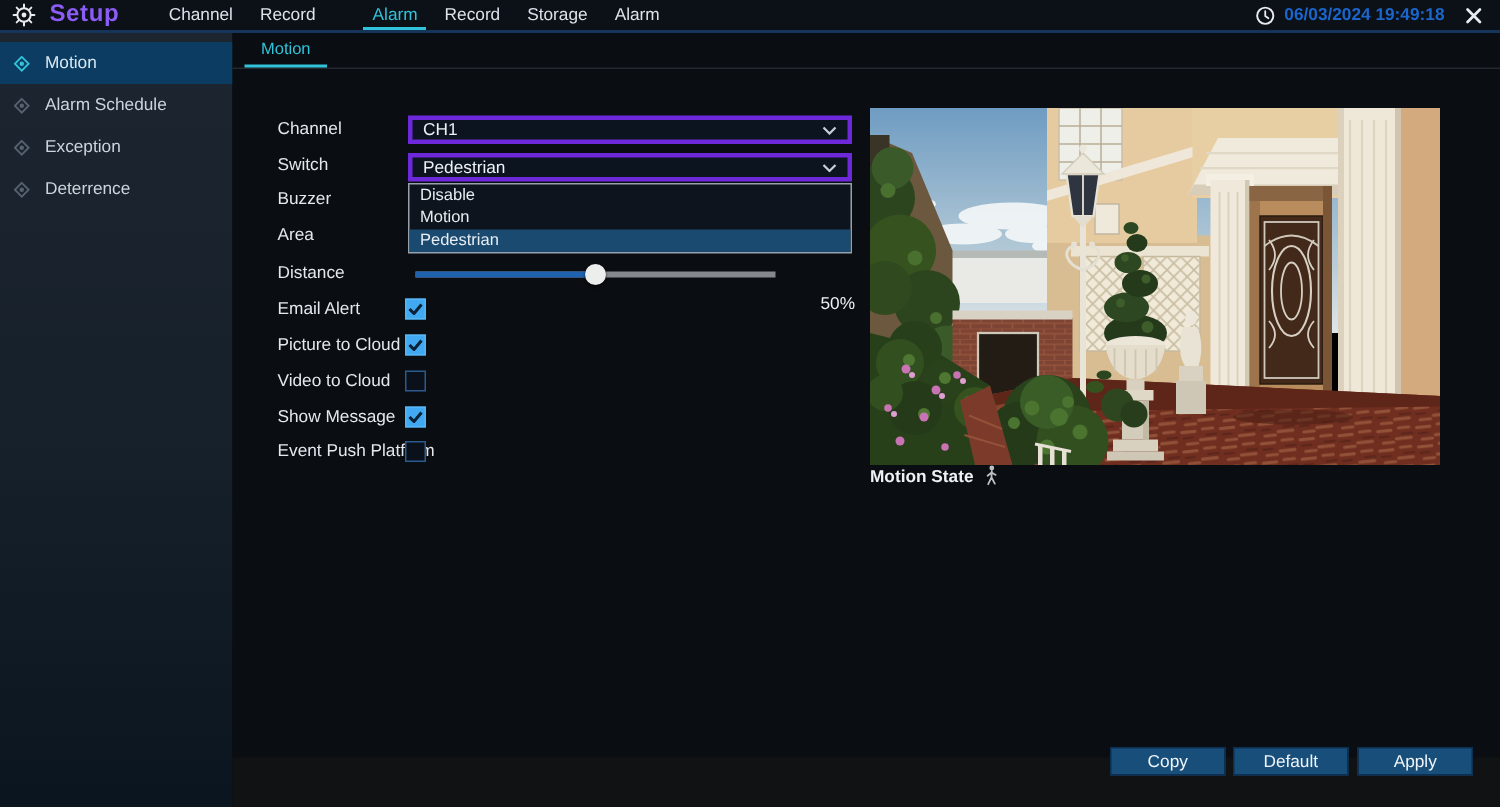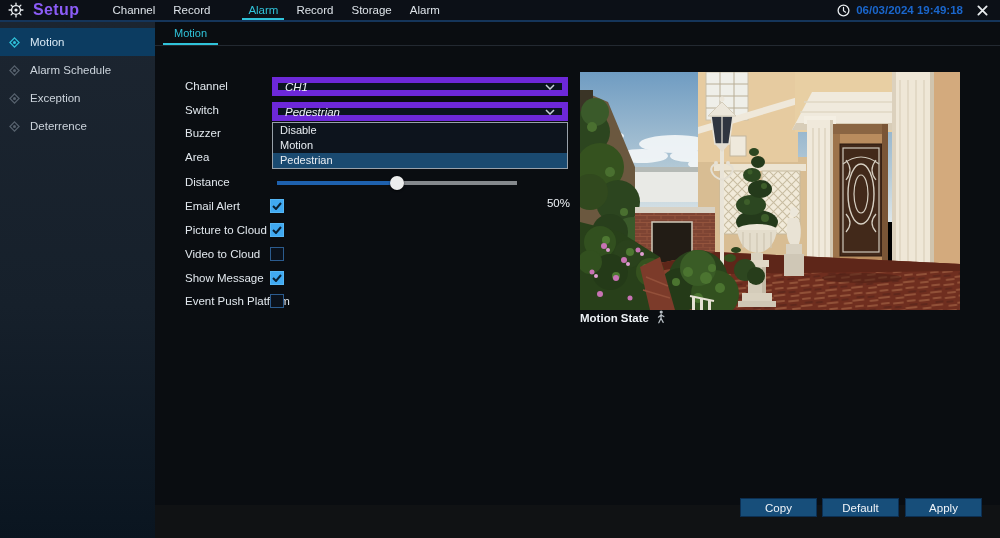--- a/index.html
+++ b/index.html
@@ -32,22 +32,22 @@
   .content{position:absolute;top:22px;left:155px;right:0;bottom:0;background:#0a0d11;}
   .tabbar{height:23px;border-bottom:1px solid #232931;display:flex;align-items:stretch;}
   .tab{margin-left:8px;padding:0 11px;display:flex;align-items:center;font-size:11px;
        color:var(--accent-cyan,#30c3da);border-bottom:2px solid var(--accent-cyan,#30c3da);box-sizing:border-box;}
   .footer-strip{position:absolute;left:0;right:0;bottom:0;height:33px;background:#101214;}
 
   .flabel{position:absolute;left:30px;height:14px;line-height:14px;font-size:11.5px;
           color:#e2e8ee;white-space:nowrap;}
 
   .dropdown{position:absolute;left:117px;width:296px;height:19px;background:#0b141f;
-            border:6px solid #6d28d9;box-sizing:border-box;display:flex;align-items:center;
-            justify-content:space-between;padding:0 7px;font-size:11.5px;color:#eef2f6;font-style:italic;}
+            border:3px solid #6d28d9;box-sizing:border-box;display:flex;align-items:center;
+            justify-content:space-between;padding:0 7px;font-size:11.5px;color:#eef2f6;}
   .dd-list{position:absolute;left:117px;top:100px;width:296px;background:#0d141d;
            border:1px solid #98a1aa;box-sizing:border-box;z-index:5;}
   .dd-option{height:15px;line-height:15px;padding-left:7px;font-size:11px;color:#e8edf2;}
   .dd-option.selected{background:var(--option-selected-bg,#1a4a70);}
 
   .slider{position:absolute;left:122px;top:154px;width:240px;height:14px;}
   .slider-track{position:absolute;top:5px;left:0;right:0;height:4px;background:#85898d;}
   .slider-fill{position:absolute;top:5px;left:0;height:4px;background:var(--slider-fill,#1e61ae);}
   .slider-thumb{position:absolute;top:0;width:14px;height:14px;border-radius:50%;
                 background:#eceded;box-shadow:0 1px 2px rgba(0,0,0,.7);}

